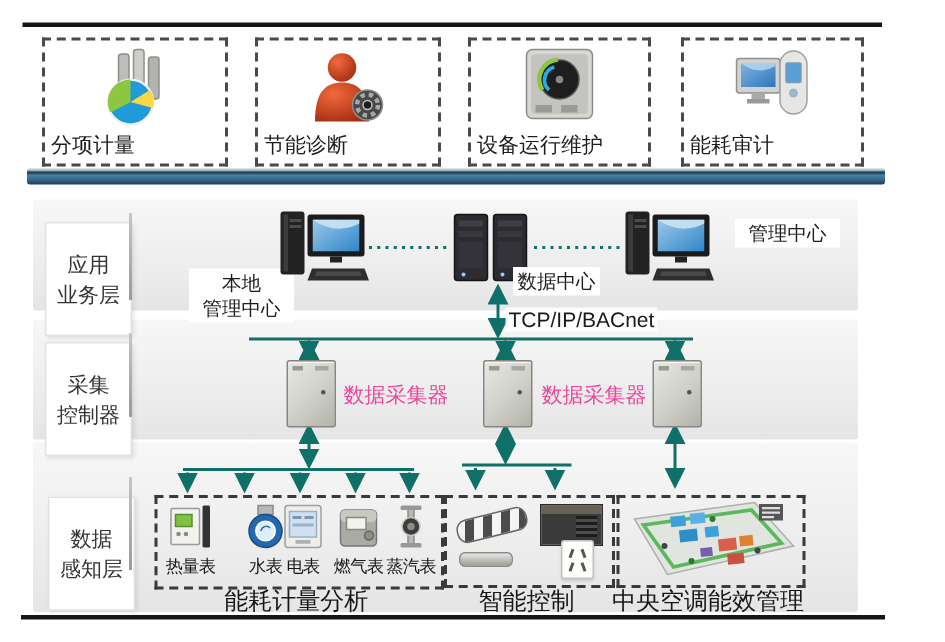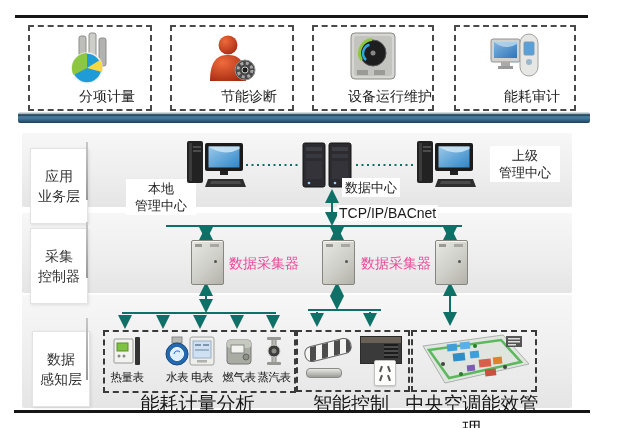--- a/index.html
+++ b/index.html
@@ -4,34 +4,34 @@
 <style>
   html,body{margin:0;padding:0;background:#fff;}
   #stage{position:relative;width:630px;height:428px;background:#fff;overflow:hidden;
          font-family:"Liberation Sans","DejaVu Sans",sans-serif;color:#222;}
   .abs{position:absolute;}
   .rule{position:absolute;background:#161616;height:3px;}
   .blue-bar{position:absolute;left:18px;top:112px;width:572px;height:11px;
     background:linear-gradient(180deg,#e9edef 0%,#a6b7c1 14%,#17394f 26%,#4a7fa1 44%,#3d6f92 64%,#2b5474 84%,#1e3e58 100%);
     border-radius:2px;}
   .module{position:absolute;top:25px;height:82px;border:2px dashed #4a4a4a;background:#fff;}
-  .module .mlabel{position:absolute;bottom:3px;left:17px;width:100%;text-align:center;
+  .module .mlabel{position:absolute;bottom:3px;left:4px;width:100%;
     font-size:14px;color:#1d1d1d;}
   .module .micon{position:absolute;top:4px;left:50%;transform:translateX(-50%);}
   .band{position:absolute;left:22px;width:550px;border-radius:2px;
     background:linear-gradient(180deg,#f7f7f7 0%,#eeeeee 55%,#e5e5e5 100%);}
   .layer-label{position:absolute;background:#fff;border:1px solid #e3e3e3;
     box-shadow:1px 1px 3px rgba(0,0,0,.10);text-align:center;font-size:14px;color:#333;
     line-height:20px;padding:17px 5px;}
   .accent{position:absolute;width:2px;background:linear-gradient(180deg,#c6c6c6,#999);}
   .white-label{position:absolute;background:#fff;font-size:13px;color:#1d1d1d;
     text-align:center;line-height:17px;padding:1px 3px;}
   .plain-label{position:absolute;font-size:14px;color:#ec4899;white-space:nowrap;}
   .dashed-box{position:absolute;border:2px dashed #3a3a3a;background:transparent;}
-  .group-label{position:absolute;text-align:center;font-size:19px;color:#161616;}
+  .group-label{position:absolute;text-align:center;font-size:16px;color:#161616;}
   .collector{position:absolute;width:31px;height:43px;top:240px;
     background:linear-gradient(135deg,#e8e8e4 0%,#cfcfc9 55%,#b2b2aa 100%);
     border:1px solid #86867e;border-radius:2px;box-shadow:inset 0 1px 0 #f6f6f2;}
   .collector:before{content:"";position:absolute;left:3px;top:3px;width:7px;height:3px;background:#9a9a92;}
   .collector:after{content:"";position:absolute;right:4px;top:3px;width:9px;height:3px;background:#a8a8a0;}
   .collector .dot{position:absolute;right:6px;top:19px;width:3px;height:3px;background:#55554f;border-radius:50%;}
   .meter-item{position:absolute;width:40px;text-align:center;}
   .meter-item .micon{display:inline-block;height:30px;}
   .meter-item .mtxt{position:absolute;top:34px;left:0;width:100%;font-size:11.5px;
     letter-spacing:-0.5px;color:#161616;white-space:nowrap;}
@@ -232,21 +232,20 @@
     <rect x="7" y="11" width="8" height="2" fill="#4c4c4c"></rect>
     <rect x="19" y="4" width="38" height="28" rx="2" fill="#1b1b1b"></rect>
     <rect x="22.5" y="7.5" width="31" height="21" fill="url(#scr1)"></rect>
     <path d="M22.5,7.5 Q38,18 53.5,10 L53.5,7.5 Z" fill="#cfe6f5" opacity=".85"></path>
     <rect x="34" y="32" width="8" height="4" fill="#222"></rect>
     <polygon points="22,40 57,40 60,48 19,48" fill="#2e2e2e"></polygon>
     <polygon points="25,42 54,42 55,45 24,45" fill="#4a4a4a"></polygon>
   </svg>
 
   <div class="white-label" style="left:490px;top:146px;width:64px;">
-    <div>上级</div>
     <div>管理中心</div>
   </div>
 
   <span class="proto" style="left:337px;top:205px;">TCP/IP/BACnet</span>
 
   <div class="collector" style="left:191px;">
       <span class="dot"></span>
     </div>
   <span class="plain-label" style="left:229px;top:255px;">数据采集器</span>
 

